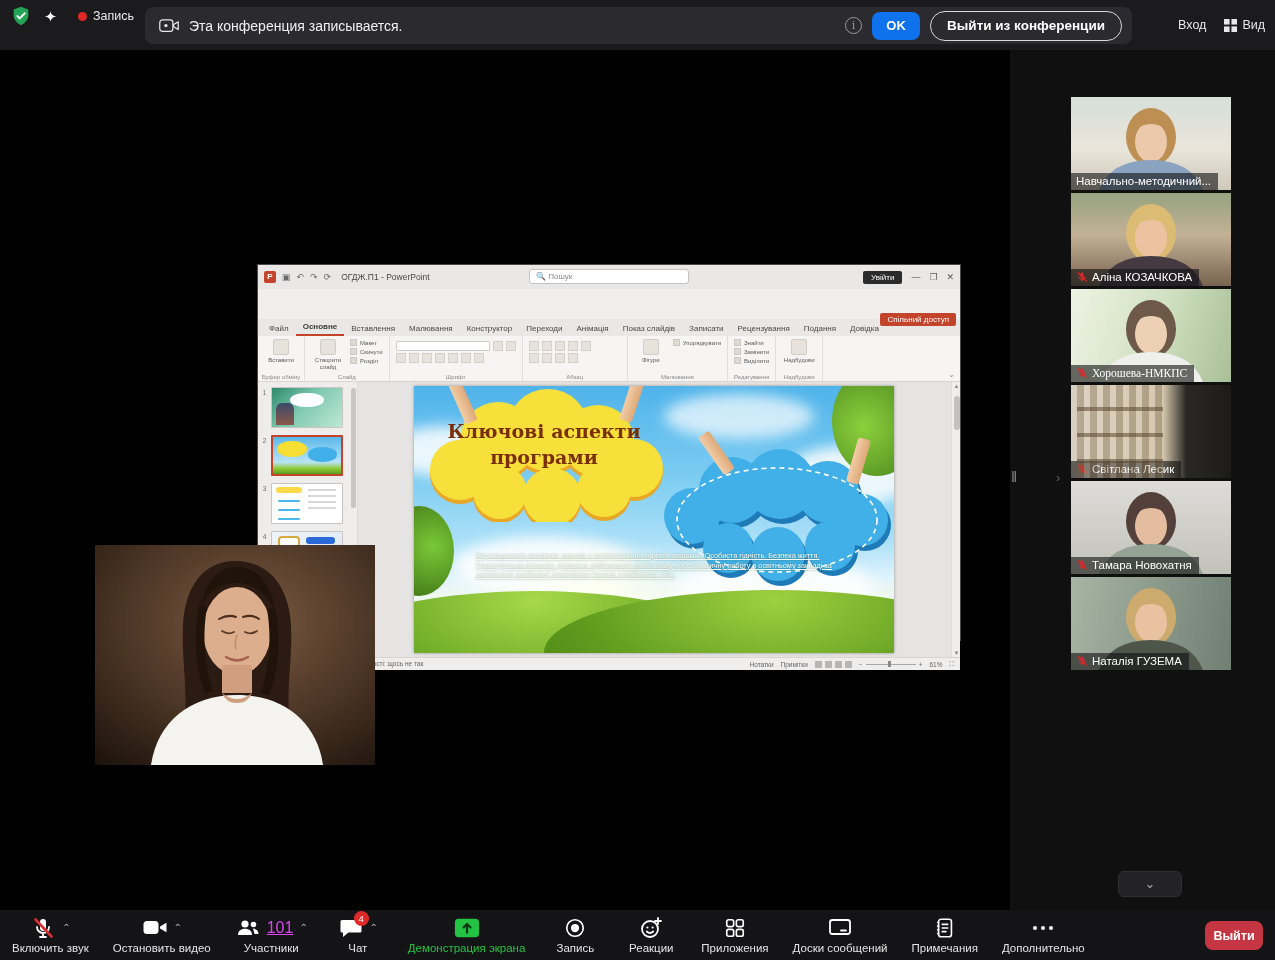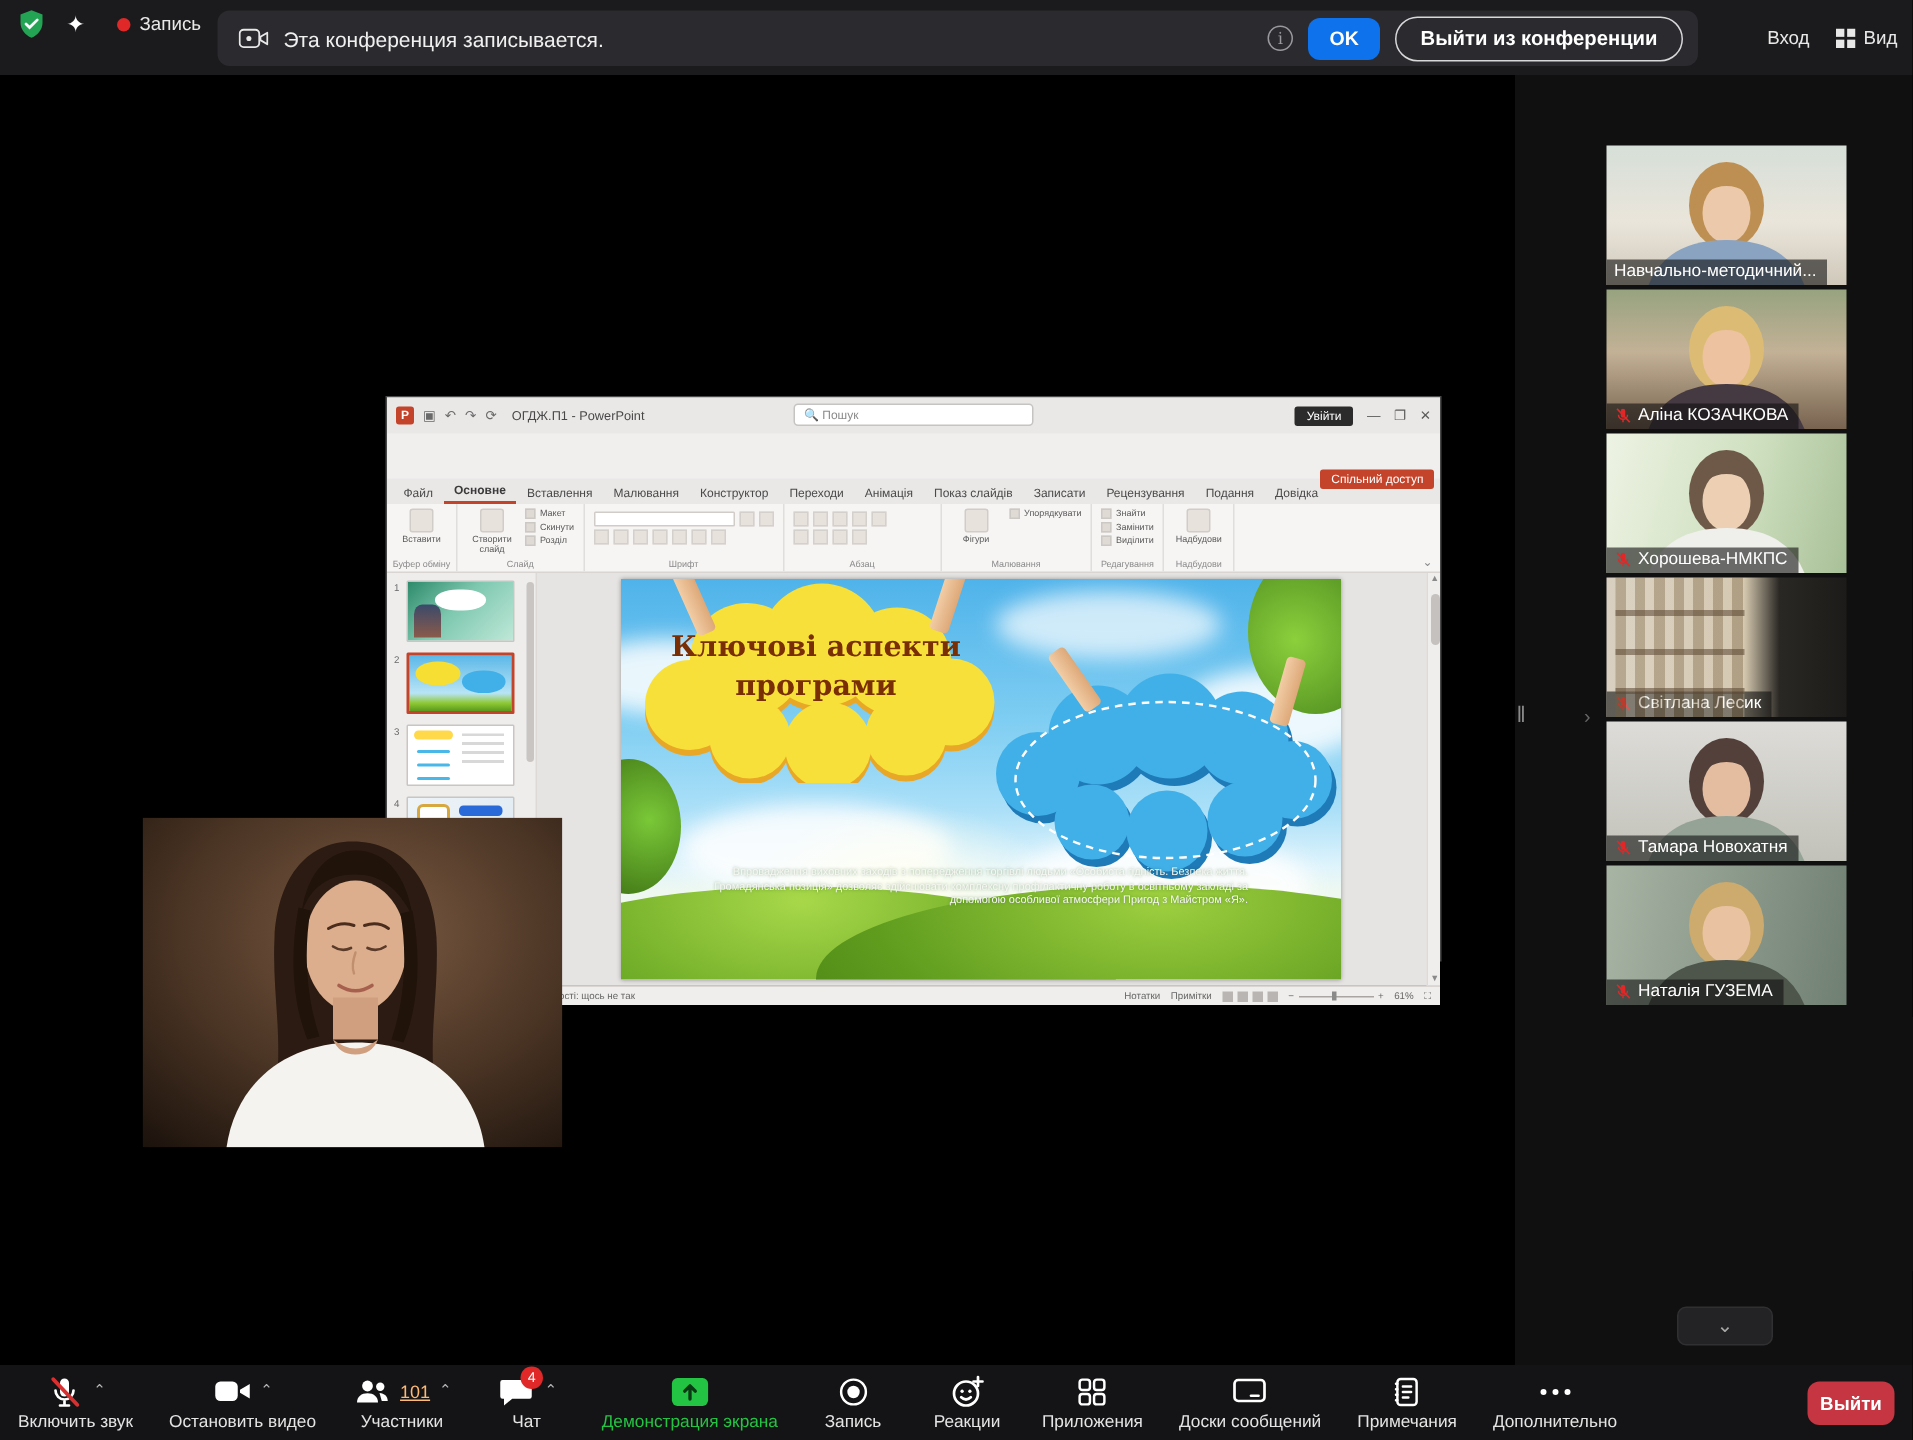--- a/index.html
+++ b/index.html
@@ -29,21 +29,21 @@
   .top-link { color:#e8e8e8; font-size:12.5px; display:flex; align-items:center; gap:5px; cursor:pointer; }
   .grid-icon svg { display:block; }
 
   
   .bottombar { position:absolute; bottom:0; left:0; width:1275px; height:50px; background:#141416; z-index:20;
     display:flex; align-items:stretch; }
   .tb-item { position:relative; display:flex; flex-direction:column; align-items:center; justify-content:flex-start;
     padding:5px 12px 0 12px; cursor:pointer; min-width:76px; }
   .tb-iconrow { position:relative; display:flex; align-items:center; gap:6px; height:26px; }
   .tb-icon { position:relative; width:26px; height:24px; display:flex; align-items:center; justify-content:center; }
-  .tb-count { color:#fdba74; font-size:12px;text-decoration:underline; }
+  .tb-count { color:#d946ef; font-size:16px;text-decoration:underline; }
   .tb-chevron { color:#b8b8b8; font-size:10px; transform:translateY(-1px); }
   .tb-badge { position:absolute; top:-4px; left:16px; background:#e02828; color:#fff; border-radius:8px;
     min-width:15px; height:15px; font-size:9.5px; line-height:15px; text-align:center; padding:0 3px; }
   .tb-label { color:#e4e4e4; font-size:11.5px; margin-top:1px; white-space:nowrap; }
   .tb-item.active .tb-label { color:#25c343; }
   .leave-btn { position:absolute; right:12px; bottom:10px; background:#c53642; color:#fff; border:none;
     border-radius:8px; width:58px; height:29px; font-weight:bold; font-size:12.5px; cursor:pointer; }
 
   
   .sidebar-bg { position:absolute; left:1010px; top:50px; width:265px; height:860px; background:#101010; }
@@ -56,21 +56,21 @@
   .tile .sil svg { width:100%; height:100%; display:block; }
   .name-tag { position:absolute; left:0; bottom:0; max-width:100%; display:flex; align-items:center; gap:4px;
     background:rgba(15,15,15,.6); padding:2px 7px 3px 5px; color:#fff; font-size:11.5px; white-space:nowrap; overflow:hidden; }
   .mute-ic { width:12px; height:12px; flex:0 0 auto; }
   .tiles-more { position:absolute; left:1118px; top:871px; width:64px; height:26px; background:#232325;
     border:1px solid #303032; border-radius:6px; color:#a8a8a8; font-size:13px; text-align:center; line-height:24px; cursor:pointer; }
 
   
   .scene-bright  { background:linear-gradient(180deg,#d6dfd8 0%,#eae5db 55%,#cfc8ba 100%); --hair:#bd8f52; --skin:#ecc9ab; --shirt:#8aa3c0; }
   .scene-warm-room { background:linear-gradient(180deg,#97a37f 0%,#c3b196 45%,#77634f 100%); --hair:#dcbc74; --skin:#ecc2a0; --shirt:#463a42; }
-  .scene-window-plants { background:linear-gradient(105deg,#eef3e4 0%,#cfe0c0 55%,#a8c098 100%); --hair:#6e5948; --skin:#edd0b4; --shirt:#efefeb; }
+  .scene-window-plants { background:linear-gradient(105deg,#eef3e4 0%,#cfe0c0 55%,#a8c098 100%);font-family:Liberation Serif, serif; --hair:#6e5948; --skin:#edd0b4; --shirt:#efefeb; }
   .scene-bookshelf { background:linear-gradient(90deg,#d9d0c1 0%,#cfc2aa 58%,#2a2824 72%,#1c1b19 100%); --hair:transparent; --skin:transparent; --shirt:transparent; }
   .scene-bookshelf::after { content:""; position:absolute; left:6px; top:0; width:86px; height:100%;
     background:repeating-linear-gradient(180deg, rgba(90,70,50,.0) 0 22px, rgba(90,70,50,.55) 22px 26px),
                repeating-linear-gradient(90deg, rgba(120,95,60,.35) 0 7px, rgba(230,220,200,.25) 7px 13px); }
   .scene-gray-room { background:linear-gradient(180deg,#dddcd8 0%,#c2c2ba 100%); --hair:#53403a; --skin:#e4bda1; --shirt:#95a396; }
   .scene-classroom { background:linear-gradient(100deg,#a8b4a4 0%,#8c9a8c 50%,#6f7f72 100%); --hair:#cdab6e; --skin:#e9c2a2; --shirt:#4e564c; }
   .scene-speaker { background:linear-gradient(180deg,#75755f 0%,#8f8a6e 100%); --hair:#38261c; --skin:#e3bb9c; --shirt:#f2f1ec; }
   .scene-yellow-room { background:linear-gradient(110deg,#d9c95e 0%,#cdbb50 50%,#b4b2a6 100%); --hair:#2d2522; --skin:#cfa98e; --shirt:#9d9d96; }
 
   
@@ -155,22 +155,22 @@
   .sunglow { position:absolute; left:90px; top:150px; width:200px; height:120px; border-radius:50%;
     background:radial-gradient(closest-side, rgba(255,255,240,.95), rgba(255,255,240,0)); }
   .foliage { position:absolute; border-radius:50%; }
   .hill { position:absolute; border-radius:50%; }
   .slide-cloud { position:absolute; }
   .yellow-title { position:absolute; left:30px; top:32px; width:200px; text-align:center;
     font-family:"DejaVu Serif", serif; font-size:19px; font-weight:600; color:#7a2e04; line-height:26px; }
   .blue-bullets { position:absolute; left:298px; top:82px; font-size:9.5px; font-weight:bold; color:#0d2b66; line-height:13.5px; }
   .blue-bullets li { list-style:none; white-space:nowrap; }
   .blue-bullets li::before { content:"• "; }
-  .slide-body-text { position:absolute; left:62px; top:190px; width:356px; text-align:right;
-    font-size:7.3px; color:#f6f8f2; line-height:9.6px; text-shadow:0 0 2px rgba(40,90,40,.5); }
+  .slide-body-text { position:absolute; left:62px; top:165px; width:356px; text-align:left;
+    font-size:7.3px; color:#f6f8f2; line-height:9.6px; text-shadow:0 0 2px rgba(40,90,40,.5);text-decoration:underline; }
   .pin { position:absolute; width:13px; height:46px; background:linear-gradient(90deg,#f2cda6,#dda878); border-radius:3px; }
 
   .ppt-status { height:13px; background:#f0eeec; border-top:1px solid #d8d5d3; display:flex; align-items:center;
     padding:0 6px; gap:9px; font-size:6.5px; color:#666; }
   .st-right { margin-left:auto; display:flex; align-items:center; gap:7px; }
   .st-views { display:flex; gap:3px; }
   .st-views i { width:7px; height:7px; background:#b8b5b2; display:inline-block; }
   .st-slider { display:flex; align-items:center; gap:3px; }
   .st-line { width:50px; height:1px; background:#a8a5a2; position:relative; }
   .st-knob { position:absolute; left:45%; top:-2.5px; width:2.5px; height:6px; background:#8a8a8a; }

